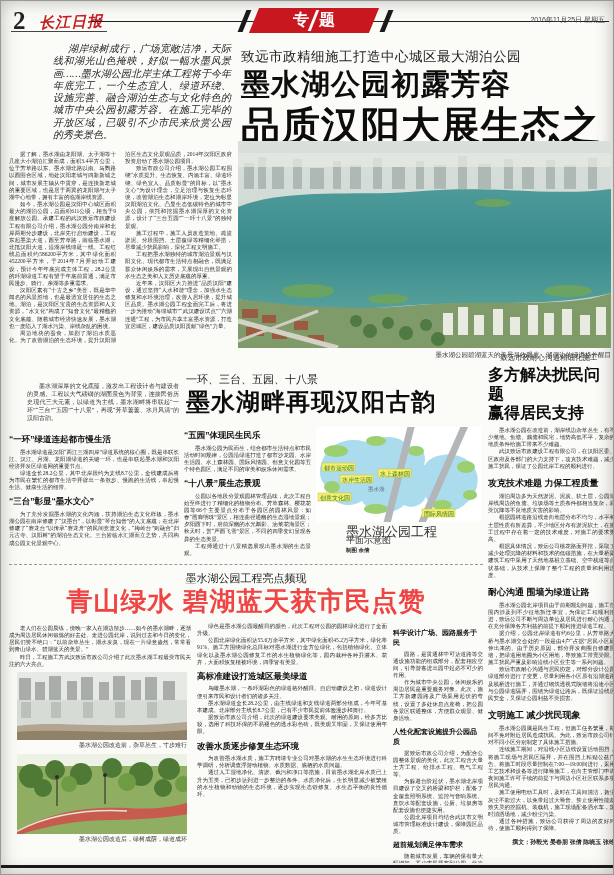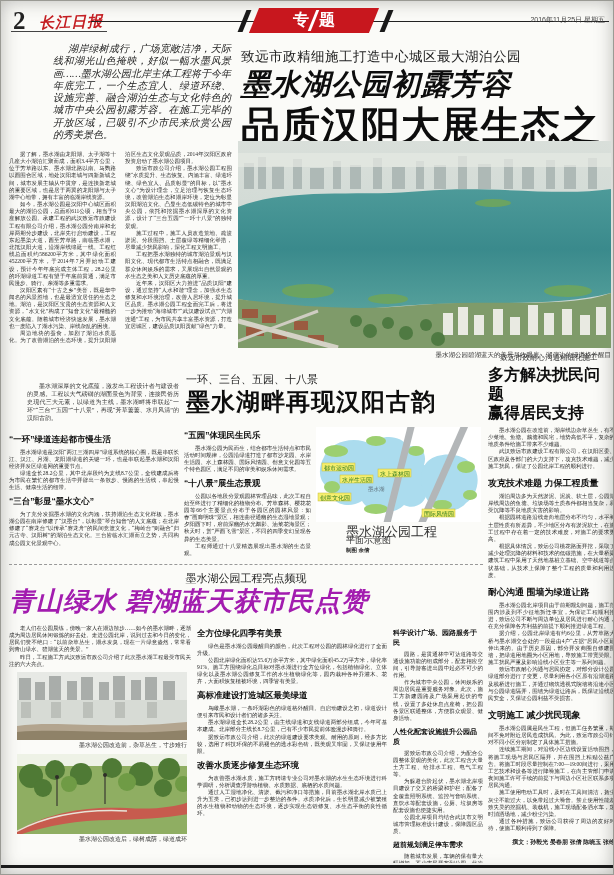--- a/index.html
+++ b/index.html
@@ -18,21 +18,21 @@
   #banner{left:253px;top:7px;width:120px;height:25px;background:#c8171e;transform:skewX(-22deg);
           display:flex;align-items:center;justify-content:center;}
   #banner span{transform:skewX(22deg);color:#fff;font-weight:bold;font-size:16px;letter-spacing:10px;text-indent:10px;}
   #banner-mid{left:311px;top:9px;width:3px;height:21px;background:#fff;transform:skewX(-22deg);z-index:3;}
   #issue-date{right:8px;top:14px;font-size:7px;color:#444;}
   
   #lead-intro{left:52px;top:42px;width:178px;font-size:10px;line-height:12.3px;
               text-align:justify;color:#222;font-style:italic;}
   #lead-intro .ind{text-indent:15px;}
   #lead-kicker{left:240px;top:47px;font-size:13.5px;color:#222;letter-spacing:.5px;}
-  #lead-h1{left:240px;top:64px;font-size:29px;font-weight:bold;color:#0d0d0d;letter-spacing:1px;font-style:italic;}
+  #lead-h1{left:240px;top:64px;font-size:29px;font-weight:bold;color:#0d0d0d;letter-spacing:1px;}
   #lead-h2{left:240px;top:98px;font-size:39px;font-weight:bold;color:#0d0d0d;letter-spacing:1px;}
   #main-photo{left:237px;top:140px;width:373px;height:207px;}
   #main-caption{left:237px;top:350px;width:373px;text-align:right;font-size:6.5px;color:#333;}
   
   #main-article{left:8px;top:150px;width:223px;height:215px;column-count:2;column-gap:9px;
                 font-size:5.5px;line-height:7.15px;text-align:justify;color:#2b2b2b;overflow:hidden;}
   #main-article p{margin:0;text-indent:11px;}
   
   .tinybody{font-size:5.5px;line-height:7.15px;text-align:justify;color:#2b2b2b;}
   .tinybody p{margin:0;text-indent:11px;}
@@ -51,22 +51,22 @@
   #divider{left:8px;top:563px;width:474px;border-top:1px dashed #999;}
   
   #rail{left:487px;top:352px;width:127px;height:505px;overflow:hidden;}
   #rail .kick{font-size:7.5px;color:#333;font-family:"Liberation Sans",sans-serif;margin:0 12px 2px;}
   #rail .hl{font-family:"Liberation Sans",sans-serif;font-size:16px;font-weight:bold;color:#0d0d0d;line-height:19px;margin:0;}
   #rail .body{margin-top:5px;}
   #rail .subhead{font-size:9px;margin:7px 0 3px;}
   #rail-credit{text-align:right;font-size:6px;font-weight:bold;margin-top:6px;color:#222;}
   
   #hi-kicker{left:8px;top:570px;width:474px;text-align:center;font-size:11px;color:#222;}
-  #hi-headline{left:8px;top:583px;width:474px;font-size:26px;font-weight:bold;
-               color:#a21caf;letter-spacing:1px;font-style:italic;}
+  #hi-headline{left:8px;top:583px;width:474px;text-align:center;font-size:26px;font-weight:bold;
+               color:#ef4444;letter-spacing:1px;}
   #hi-col1{left:8px;top:624px;width:182px;height:240px;overflow:hidden;}
   #hi-col1 .photo{display:block;margin:4px 0 1px 8px;width:170px;}
   #hi-col1 .pcap{width:178px;text-align:right;font-size:6px;color:#333;margin:0;}
   #hi-col2{left:196px;top:622px;width:190px;height:240px;overflow:hidden;}
   #hi-col3{left:392px;top:622px;width:90px;height:240px;overflow:hidden;}
   #hi-col3 .subhead{font-size:7px;}
   #bottomline{left:0;top:864px;width:614px;height:3px;background:#1a1a1a;}
 </style>
 </head>
 <body>
@@ -345,21 +345,20 @@
         <line x1="40" y1="24" x2="40" y2="52"></line>
           <line x1="88" y1="22" x2="88" y2="50"></line>
       </g>
       <circle cx="40" cy="23" r="2" fill="#2f2f28"></circle>
         <circle cx="88" cy="21" r="2" fill="#2f2f28"></circle>
     </svg>
     <p class="pcap">墨水湖公园改造后，绿树成荫，绿道成环</p>
   </div>
 
   <div class="abs" id="hi-col2">
-    <div class="subhead">全方位绿化四季有美景</div>
     <div class="tinybody">
       <p>绿色是墨水湖公园最醒目的颜色，此次工程对公园的园林绿化进行了全面升级。</p>
       <p>公园北岸绿化面积达55.6万余平方米，其中绿化面积45.2万平方米，绿化率91%。施工方围绕绿化总目标对墨水湖进行全方位绿化，包括植物绿化、立体绿化以及墨水湖公园修复工作的水生植物绿化等，园内栽种各种乔灌木、花卉，大面积恢复植被环境，四季皆有美景。</p>
     </div>
     <div class="subhead">高标准建设打造城区最美绿道</div>
     <div class="tinybody">
       <p>鸟瞰墨水湖，一条环湖彩色的绿道格外醒目。自启动建设之初，绿道设计便引来市民和设计者们的诸多关注。</p>
       <p>墨水湖绿道全长28.2公里，由主线绿道和支线绿道两部分组成，今年可基本建成。北岸部分主线长8.7公里，已有不少市民提前体验漫步和骑行。</p>
       <p>据致远市政公司介绍，此次的绿道建设要求美观、耐用的原则，经多方比较，选用了科技环保的不易褪色的透水彩色砖，既美观又牢固，又保证使用年限。</p>
     </div>

